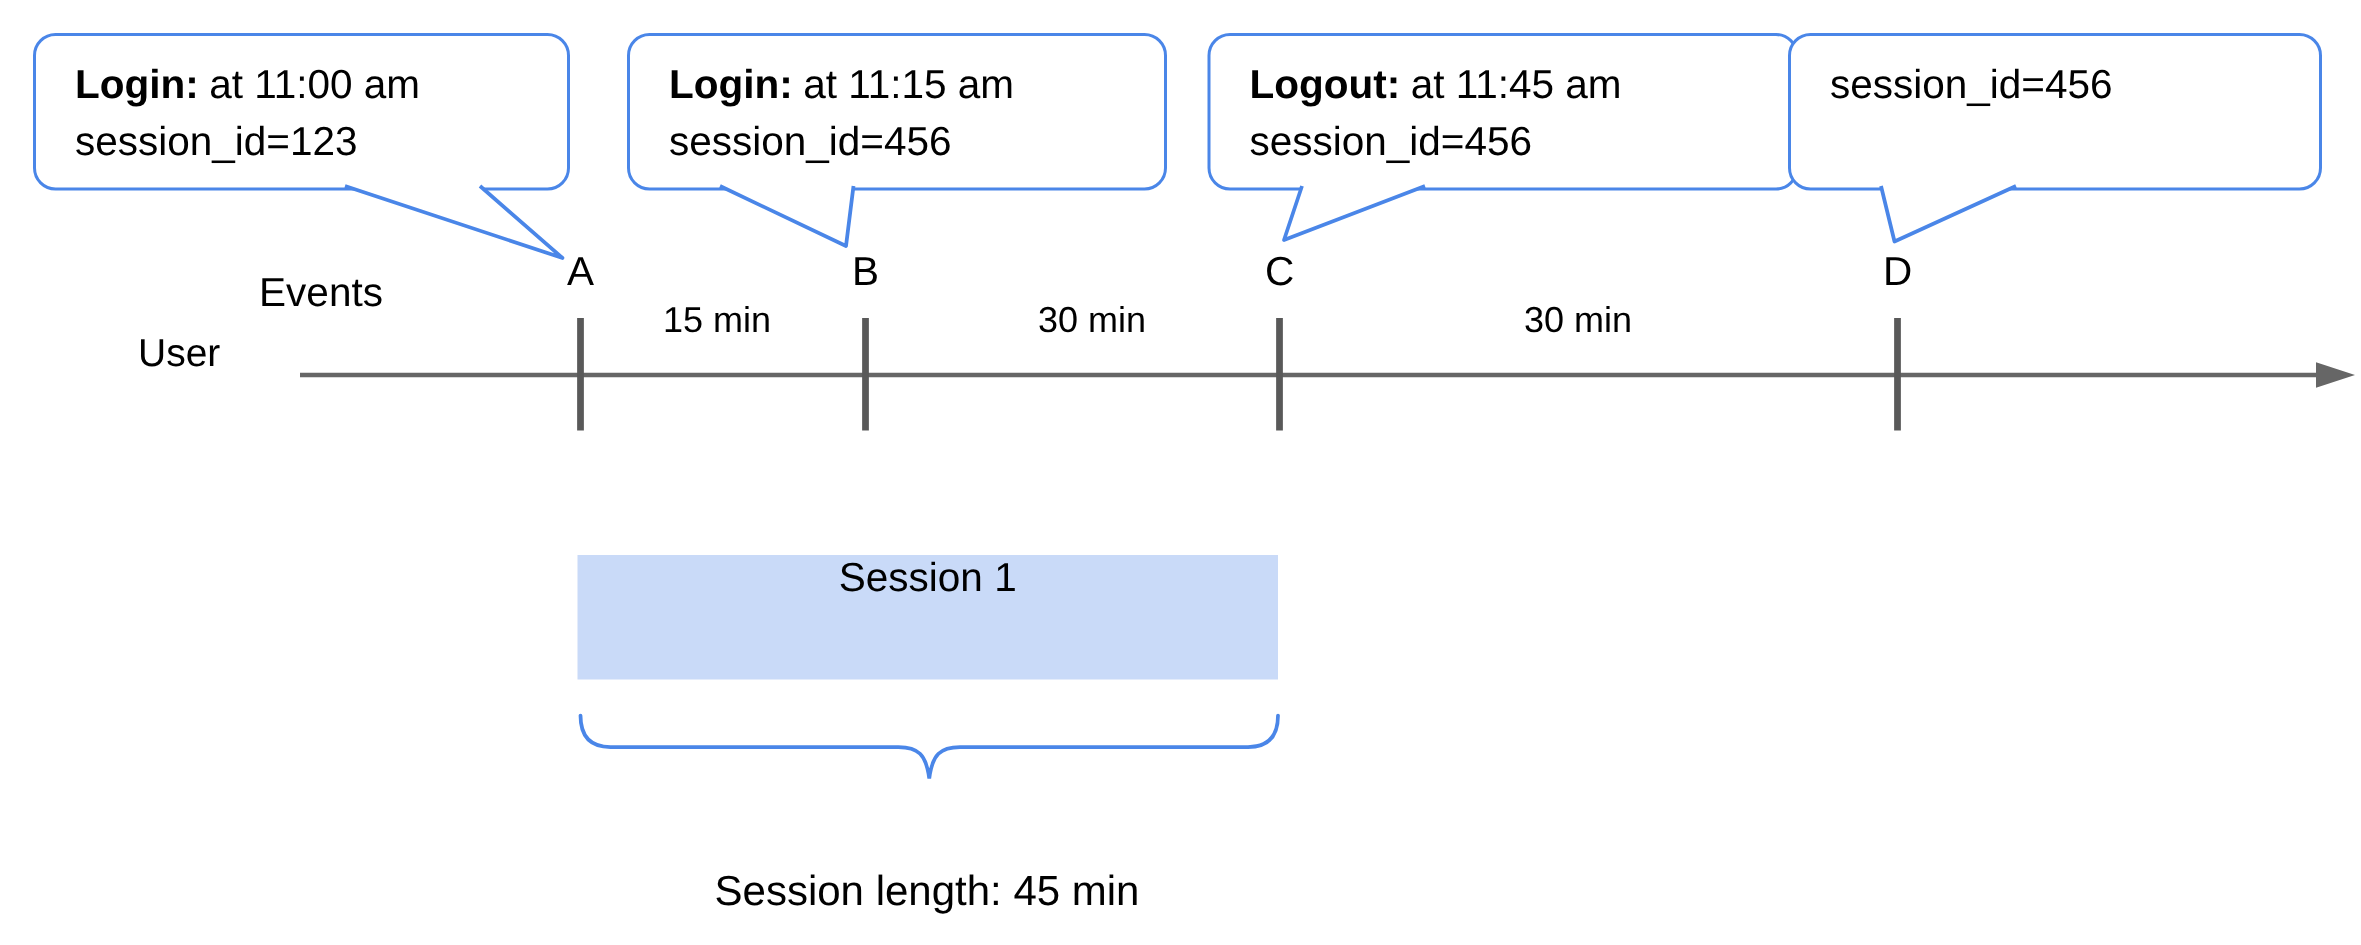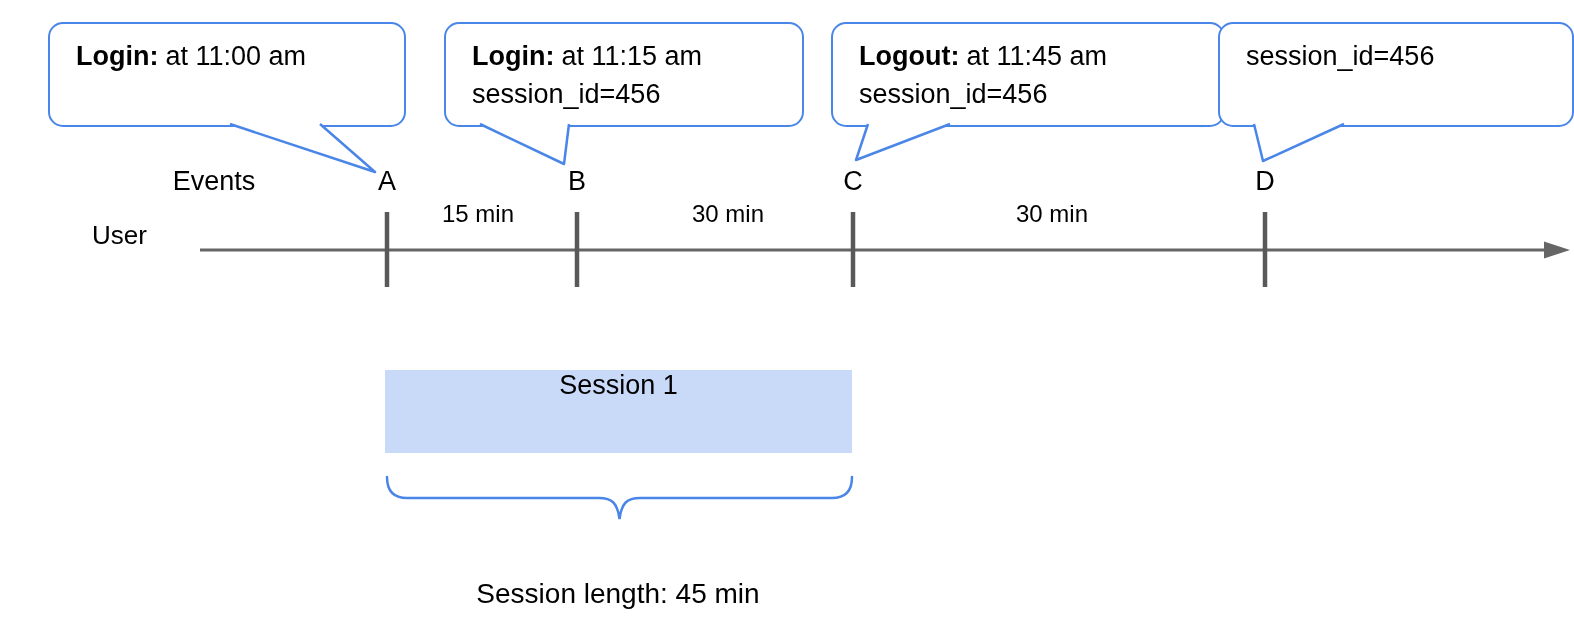--- a/index.html
+++ b/index.html
@@ -3,43 +3,44 @@
 <meta charset="utf-8">
 <style>
   html,body { margin:0; padding:0; background:#ffffff; }
   .canvas {
     position:relative; width:1574px; height:630px; background:#ffffff;
     font-family:"Liberation Sans", sans-serif; color:#000; overflow:hidden;
   }
   .callout {
     position:absolute; top:22px; height:105px; box-sizing:border-box;
     background:#ffffff; border:2.5px solid #4a86e8; border-radius:15px;
-    padding:13px 8px 0 26px; font-size:27px; line-height:38px; white-space:nowrap;margin-left:26px;
+    padding:13px 8px 0 26px; font-size:27px; line-height:38px; white-space:nowrap;
   }
   .callout .evt { font-weight:bold; }
   .callout .tm { margin-left:7px; }
   .diagram-svg { position:absolute; left:0; top:0; z-index:3; }
-  .axis-label { position:absolute; font-size:27px; }
+  .axis-label { position:absolute; font-size:27px;margin-top:14px; }
   .event-letter { position:absolute; top:166px; font-size:27px; transform:translateX(-50%); z-index:4; }
   .interval-label { position:absolute; top:200px; font-size:24px; transform:translateX(-50%);margin-left:13px; }
   .user-label { position:absolute; left:92px; top:220px; font-size:26px; }
   .session-box {
     position:absolute; left:385px; top:370px; width:467px; height:83px;
     background:#c9daf8; display:flex; align-items:flex-start; justify-content:center;
     font-size:27px;
   }
   .session-length { position:absolute; left:618px; top:578px; font-size:28px; transform:translateX(-50%); white-space:nowrap; }
 </style>
 </head>
 <body>
 
 <div class="canvas">
 
   <div class="callout" style="left:22px;width:358px">
     <div><span class="evt">Login:</span><span class="tm">at 11:00 am</span></div>
+    <div>session_id=123</div>
   </div>
 
   <div class="callout" style="left:418px;width:360px">
     <div><span class="evt">Login:</span><span class="tm">at 11:15 am</span></div>
     <div>session_id=456</div>
   </div>
 
   <div class="callout" style="left:805px;width:394px">
     <div><span class="evt">Logout:</span><span class="tm">at 11:45 am</span></div>
     <div>session_id=456</div>

